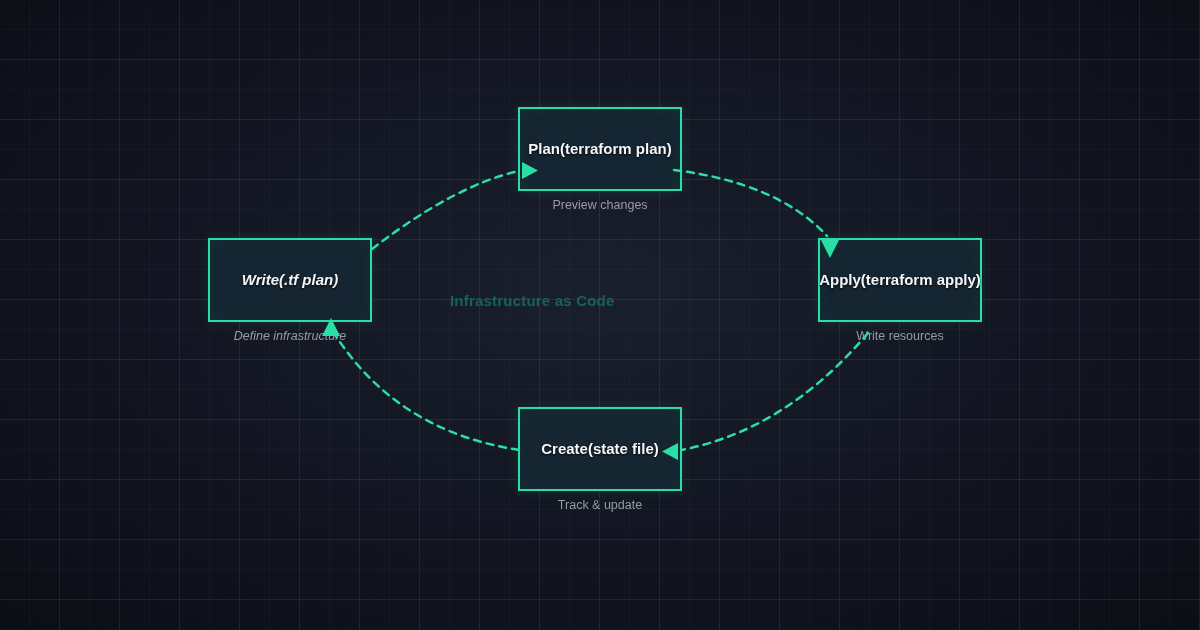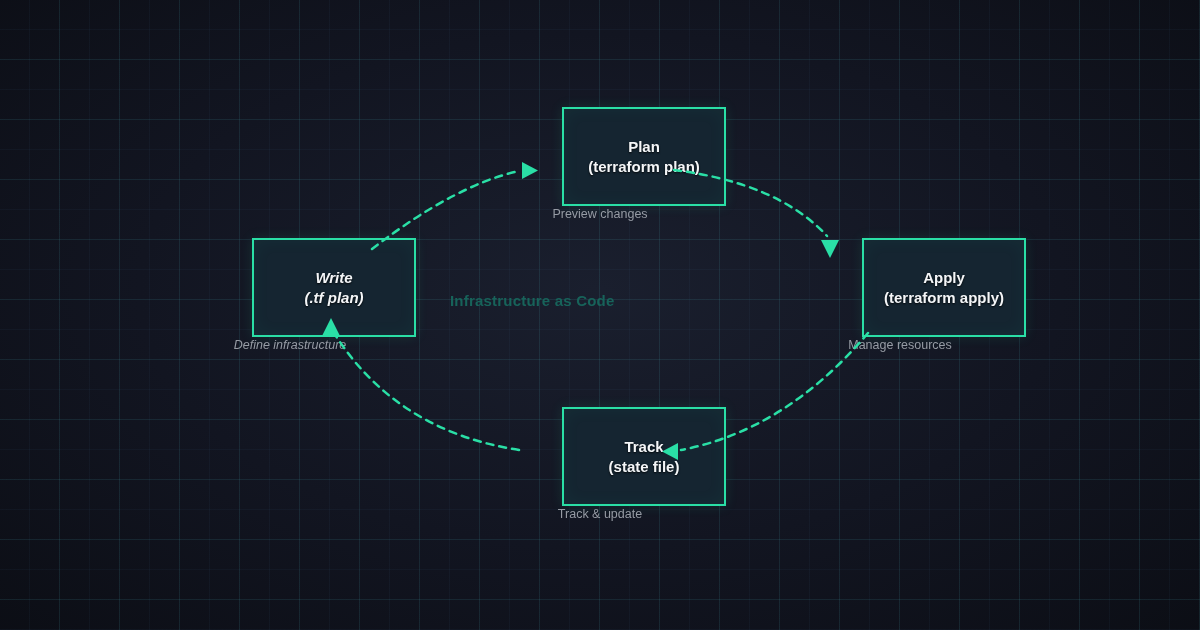--- a/index.html
+++ b/index.html
@@ -22,33 +22,33 @@
   .page-title {
     position: absolute; top: 27px; left: 0; width: 100%;
     text-align: center;
     font-size: 28px; font-weight: bold;
     color: var(--title-color, #1ed9a4);
     text-shadow: 0 2px 3px rgba(0,0,0,0.55);
     letter-spacing: 0.2px;
   }
   .node { position: absolute; width: 164px; text-align: center; }
   .node-box {
-    width: 164px; height: 99px;
+    width: 164px; height: 84px;
     border: 2px solid var(--accent, #2adfa6);
     background: var(--node-fill, #152531);
     box-shadow: 0 0 12px rgba(42,223,166,0.12), inset 0 0 18px rgba(42,223,166,0.05);
-    display: flex; flex-direction: column; align-items: center; justify-content: center; margin-left: 44px;
+    display: flex; align-items: center; justify-content: center;
   }
   .node-title, .node-subtitle {
     color: #f4f6f8; font-weight: bold; font-size: 15px; line-height: 20px;
     text-shadow: 0 1px 2px rgba(0,0,0,0.85);
     white-space: nowrap;
   }
   .node-caption {
-    margin-top: 1px;
+    margin-top: 7px;
     font-size: 12.5px;
     color: var(--caption-color, #969ba4);
     white-space: nowrap;
   }
   .node-plan   { left: 518px; top: 107px; }
   .node-write  { left: 208px; top: 238px; font-style: italic; }
   .node-apply  { left: 818px; top: 238px; }
   .node-manage { left: 518px; top: 407px; }
   .center-label {
     position: absolute; left: 450px; top: 292px; width: 300px;
@@ -90,26 +90,26 @@
       <div class="node-subtitle">(.tf plan)</div>
     </div>
     <div class="node-caption">Define infrastructure</div>
   </div>
 
   <div class="node node-apply">
     <div class="node-box">
       <div class="node-title">Apply</div>
       <div class="node-subtitle">(terraform apply)</div>
     </div>
-    <div class="node-caption">Manage resources</div>
+    <div class="node-caption">Write resources</div>
   </div>
 
   <div class="node node-manage">
     <div class="node-box">
-      <div class="node-title">Track</div>
+      <div class="node-title">Create</div>
       <div class="node-subtitle">(state file)</div>
     </div>
     <div class="node-caption">Track &amp; update</div>
   </div>
 
   <div class="center-label">Infrastructure as Code</div>
 
   <svg class="edges" viewBox="0 0 1200 630" aria-hidden="true">
     <path d="M 372 249 Q 455 185 519 171"></path>
     <polygon points="522,162 522,179 538,170.5"></polygon>

